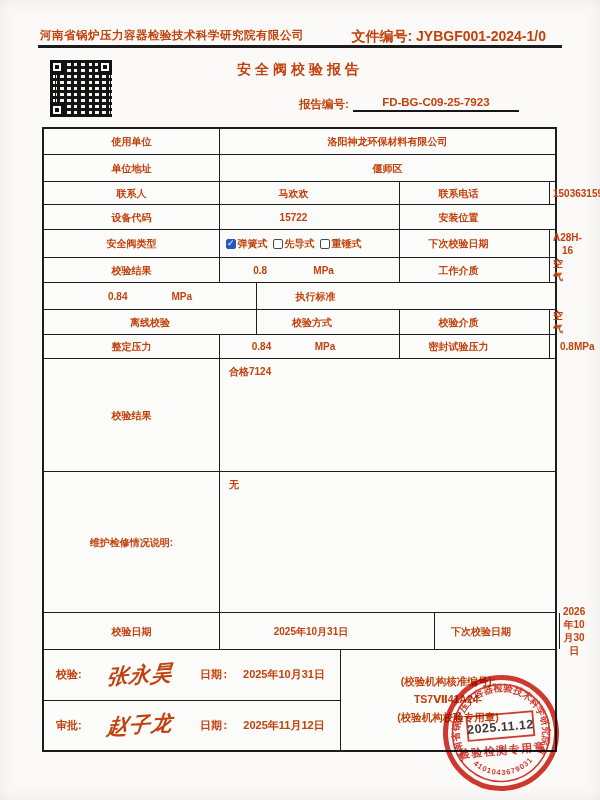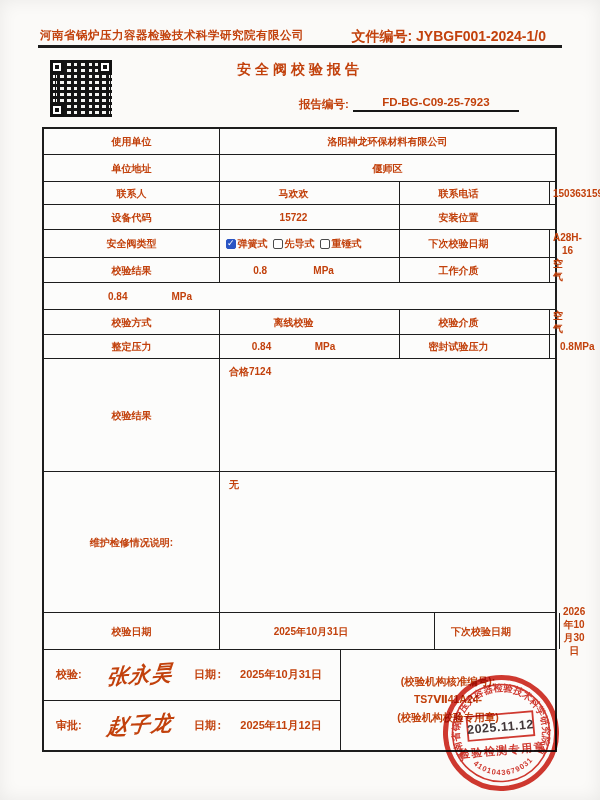--- a/index.html
+++ b/index.html
@@ -57,21 +57,21 @@
   .sigblock { display:flex; height:100px; border-top:1.5px solid #1d1d1d; }
   .sig-left { width:296px; flex:none; display:flex; flex-direction:column; }
   .sig-sub { flex:1; display:flex; align-items:center; padding:0 12px; box-sizing:border-box; font-size:11px; font-weight:bold; }
   .sig-sub + .sig-sub { border-top:1.5px solid #1d1d1d; }
   .sig-label { width:36px; flex:none; }
   .signature {
     width:96px; flex:none; text-align:center;
     font-family:"DejaVu Serif",serif; font-style:italic; font-weight:bold; font-size:21px;
     transform:rotate(-4deg) skewX(-10deg); white-space:nowrap; letter-spacing:1px;
   }
-  .sig-datelabel { width:40px; flex:none; margin-left:6px;font-family:Liberation Mono, monospace; }
+  .sig-datelabel { width:40px; flex:none; margin-left:12px;font-family:Liberation Mono, monospace; }
   .sig-date { flex:1; text-align:center; }
   .sig-right { flex:1; border-left:1.5px solid #1d1d1d; display:flex; flex-direction:column; align-items:center; justify-content:flex-start; padding-top:22px; font-size:10.5px; font-weight:bold; line-height:18px; box-sizing:border-box; }
   
   .stamp { position:absolute; left:436px; top:668px; width:130px; height:130px; transform:rotate(-5deg); opacity:0.93; mix-blend-mode:multiply; }
 </style>
 </head>
 <body>
 
 <div class="page">
 
@@ -149,25 +149,26 @@
       </div>
       <div class="tc w3">工作介质</div>
       <div class="tc w4">空气</div>
     </div>
 
     <div class="trow h26">
       <div class="tc w2 unitcell">
         <span>0.84</span>
         <span>MPa</span>
       </div>
+      <div class="tc w3">执行标准</div>
     </div>
 
     <div class="trow h24">
+      <div class="tc w2">离线校验</div>
       <div class="tc w1">校验方式</div>
-      <div class="tc w2">离线校验</div>
       <div class="tc w3">校验介质</div>
       <div class="tc w4">空气</div>
     </div>
 
     <div class="trow h23">
       <div class="tc w1">整定压力</div>
       <div class="tc w2 unitcell">
         <span>0.84</span>
         <span>MPa</span>
       </div>

